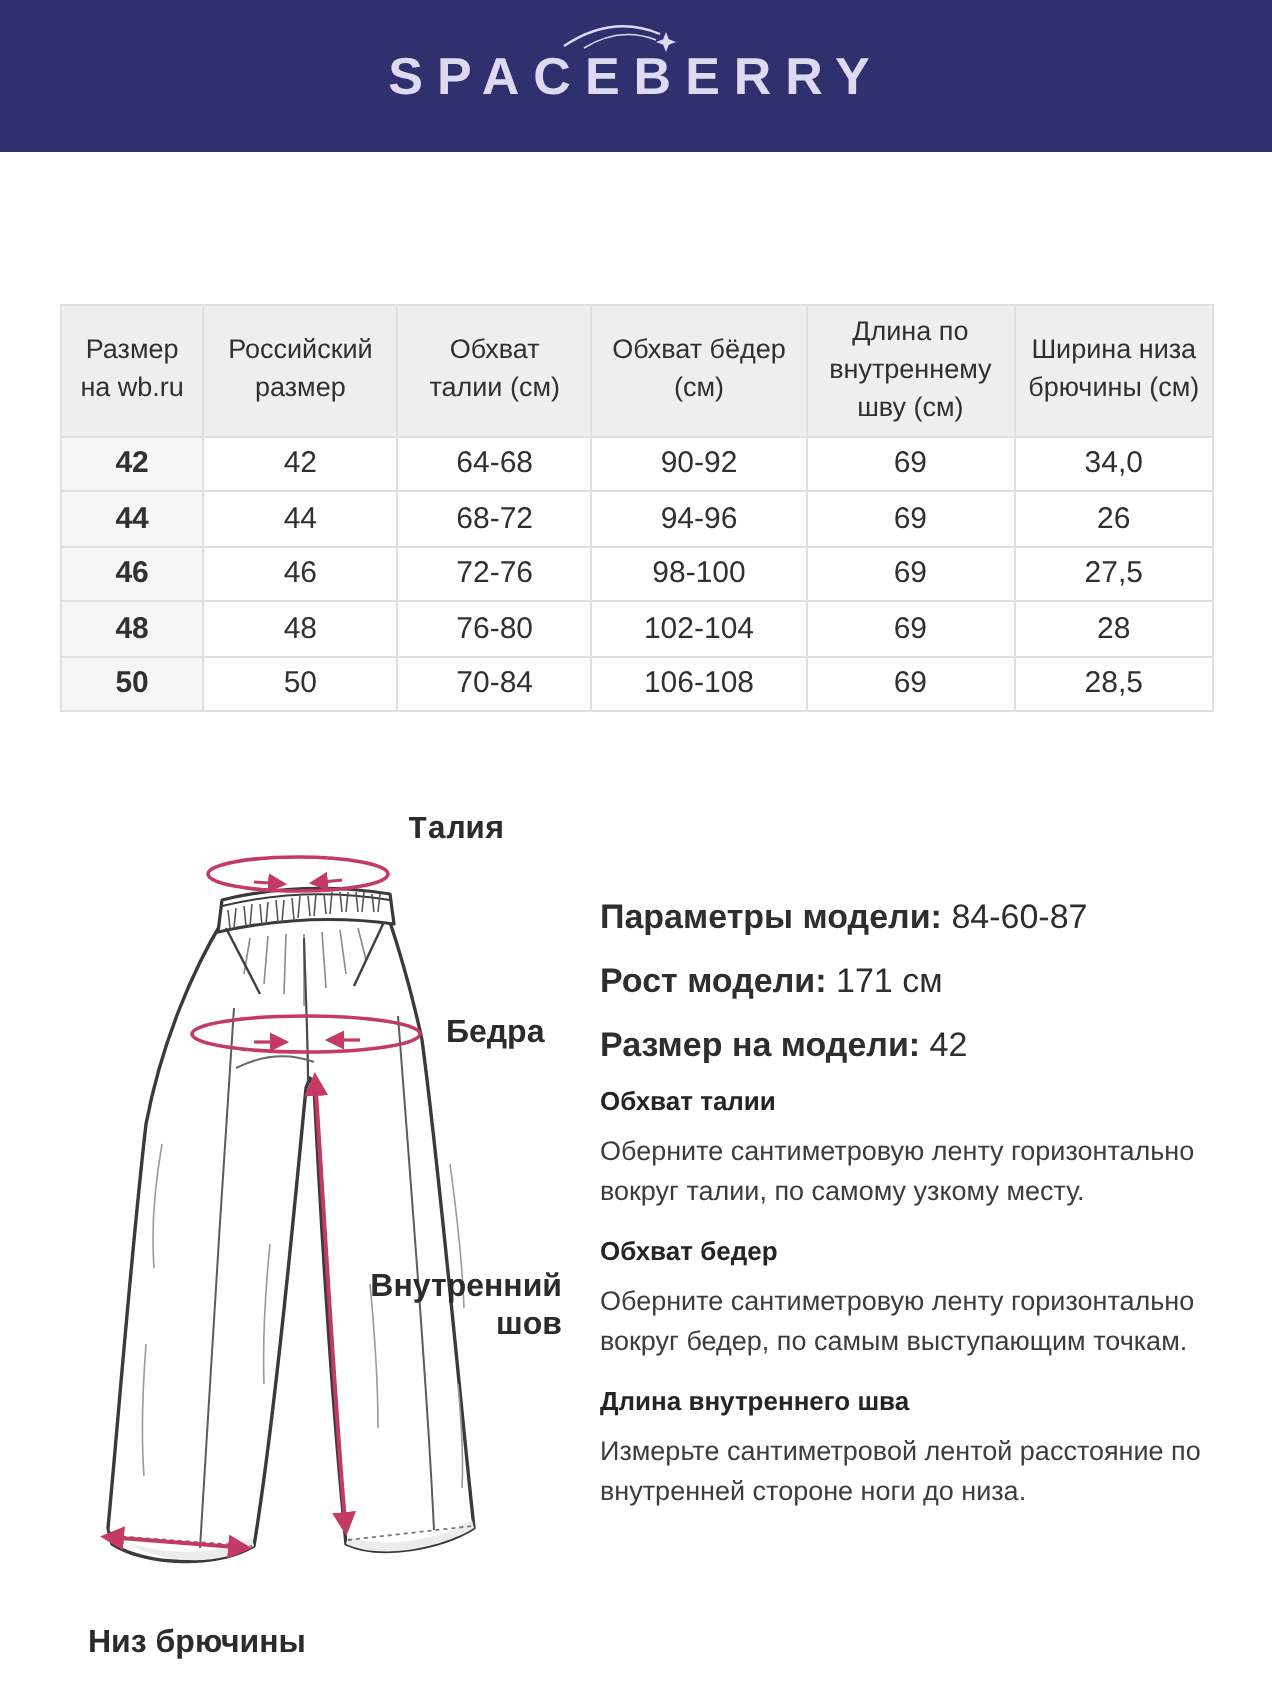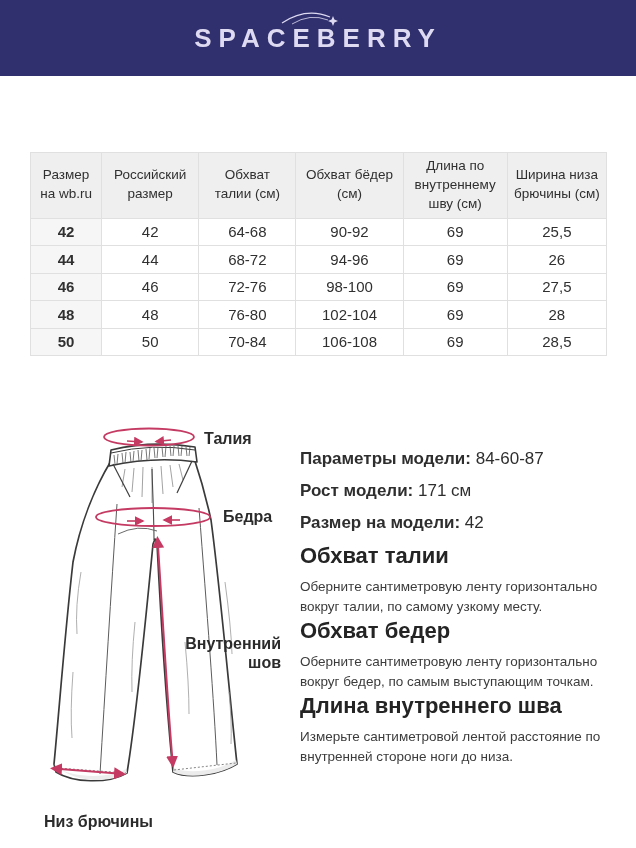--- a/index.html
+++ b/index.html
@@ -17,33 +17,33 @@
   .size-table th, .size-table td { border:1px solid #e0e0e0; text-align:center; vertical-align:middle; }
   .size-table th { background:#efefef; font-size:13.5px; font-weight:500; line-height:1.4; height:58px; padding:4px 6px; color:#303030; }
   .size-table td { font-size:15px; font-weight:400; height:27.5px; background:#fff; color:#303030; }
   .size-table td.first { background:#f6f6f6; font-weight:700; }
   .c1{width:71px;} .c2{width:97px;} .c3{width:97px;} .c4{width:107px;} .c5{width:104px;} .c6{width:99px;}
 
   
   .diagram { position:absolute; left:15px; top:412px; width:290px; height:400px; }
   .diag-label { position:absolute; font-size:16px; font-weight:600; color:#2b2b2b; line-height:19px; white-space:nowrap; }
   .diag-label.wrap { white-space:normal; width:104px; }
-  #lbl-waist  { left:204px; top:429px; }
+  #lbl-waist  { left:204px; top:406px;font-family:Liberation Mono, monospace; }
   #lbl-hips   { left:223px; top:507px; }
   #lbl-inseam { left:177px; top:634px;text-align:right; }
   #lbl-hem    { left:44px;  top:812px; }
 
   
   .model-info { position:absolute; left:300px; top:443px; width:330px; }
   .model-info .row { font-size:17px; line-height:32px; }
   .model-info .lbl { font-weight:700; }
   .model-info .val { font-weight:400; }
   .guide-section { position:absolute; left:300px; width:326px; }
   #sec-0 { top:543px; } #sec-1 { top:618px; } #sec-2 { top:693px; }
-  .guide-section h3 { font-size:22px; font-weight:700; margin-bottom:8px; color:#242424; }
+  .guide-section h3 { font-size:13px; font-weight:700; margin-bottom:8px; color:#242424; }
   .guide-section p { font-size:13.5px; line-height:20px; color:#3c3c3c; }
 </style>
 </head>
 <body>
 
 <div class="page">
 
   <div class="brand-bar">
     <div class="logo-wrap">
       <svg class="star-svg" width="70" height="24" viewBox="0 0 70 24">
@@ -74,21 +74,21 @@
         <th>Ширина низа брючины (см)</th>
       </tr>
     </thead>
     <tbody>
       <tr>
         <td class="first">42</td>
         <td>42</td>
         <td>64-68</td>
         <td>90-92</td>
         <td>69</td>
-        <td>25,5</td>
+        <td>34,0</td>
       </tr>
       <tr>
         <td class="first">44</td>
         <td>44</td>
         <td>68-72</td>
         <td>94-96</td>
         <td>69</td>
         <td>26</td>
       </tr>
       <tr>

